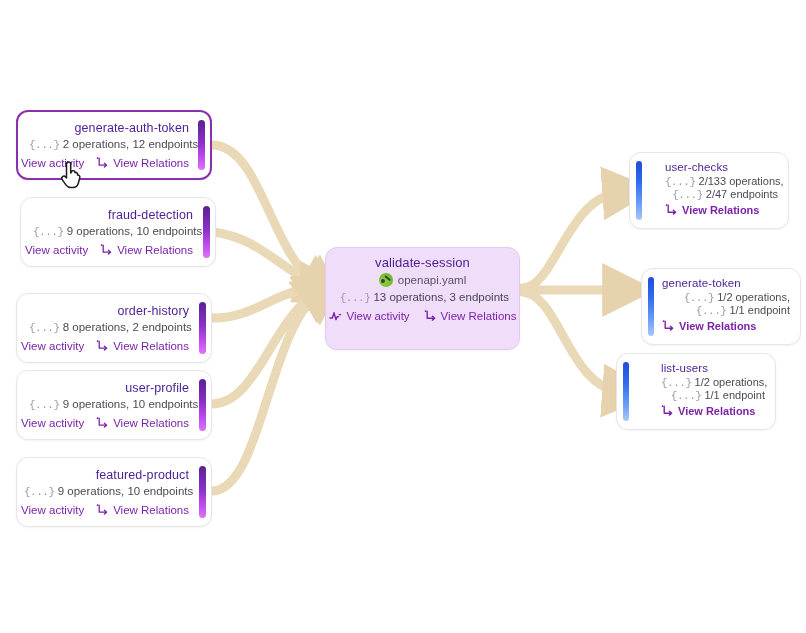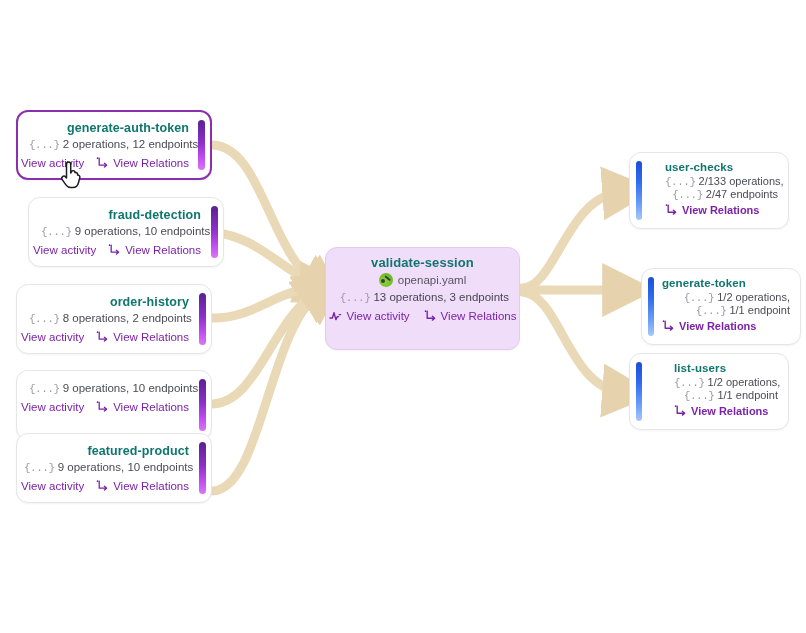--- a/index.html
+++ b/index.html
@@ -64,22 +64,22 @@
     left: 6px;
     top: 8px;
     bottom: 8px;
     width: 6px;
     border-radius: 4px;
     background: linear-gradient(to bottom, #1d4ed8 0%, #2f6bef 35%, #6fa1f7 75%, #a9c8fb 100%);
   }
 
   .node-title {
     font-size: 12.5px;
-    font-weight: bold;
-    color: #0f766e;
+    font-weight: normal;
+    color: #4c1d95;
     letter-spacing: 0.1px;
     line-height: 16px;
     white-space: nowrap;
   }
   .node-meta {
     font-size: 11.5px;
     color: #4b4b55;
     line-height: 17px;
     white-space: nowrap;
     text-align: right;
@@ -223,21 +223,21 @@
         <svg width="13" height="12" viewBox="0 0 13 12">
           <path d="M3.2,1.2 L3.2,8.2 L10.2,8.2" fill="none" stroke="#7b22a8" stroke-width="1.3" stroke-linecap="round" stroke-linejoin="round"></path>
           <path d="M8.4,6.3 L10.6,8.2 L8.4,10.1" fill="none" stroke="#7b22a8" stroke-width="1.3" stroke-linecap="round" stroke-linejoin="round"></path>
           <circle cx="1.6" cy="1.2" r="0.9" fill="#7b22a8"></circle>
         </svg>
         <span>View Relations</span>
       </span>
     </div>
   </div>
 
-  <div class="node left" style="left:28px; top:197px;">
+  <div class="node left" style="left:20px; top:197px;">
     <div class="accent-right"></div>
     <div class="node-title">fraud-detection</div>
     <div class="node-meta">
       <span class="brace">{...}</span>
       <span>9 operations, 10 endpoints</span>
     </div>
     <div class="actions">
       <span class="action">
         <svg width="14" height="12" viewBox="0 0 14 12">
           <path d="M1,8 L3.4,8 L5,2.6 L6.9,9.6 L8.3,6.6 L9.6,6.6" fill="none" stroke="#7b22a8" stroke-width="1.3" stroke-linecap="round" stroke-linejoin="round"></path>
@@ -249,21 +249,21 @@
         <svg width="13" height="12" viewBox="0 0 13 12">
           <path d="M3.2,1.2 L3.2,8.2 L10.2,8.2" fill="none" stroke="#7b22a8" stroke-width="1.3" stroke-linecap="round" stroke-linejoin="round"></path>
           <path d="M8.4,6.3 L10.6,8.2 L8.4,10.1" fill="none" stroke="#7b22a8" stroke-width="1.3" stroke-linecap="round" stroke-linejoin="round"></path>
           <circle cx="1.6" cy="1.2" r="0.9" fill="#7b22a8"></circle>
         </svg>
         <span>View Relations</span>
       </span>
     </div>
   </div>
 
-  <div class="node left" style="left:16px; top:284px;">
+  <div class="node left" style="left:16px; top:293px;">
     <div class="accent-right"></div>
     <div class="node-title">order-history</div>
     <div class="node-meta">
       <span class="brace">{...}</span>
       <span>8 operations, 2 endpoints</span>
     </div>
     <div class="actions">
       <span class="action">
         <svg width="14" height="12" viewBox="0 0 14 12">
           <path d="M1,8 L3.4,8 L5,2.6 L6.9,9.6 L8.3,6.6 L9.6,6.6" fill="none" stroke="#7b22a8" stroke-width="1.3" stroke-linecap="round" stroke-linejoin="round"></path>
@@ -277,20 +277,21 @@
           <path d="M8.4,6.3 L10.6,8.2 L8.4,10.1" fill="none" stroke="#7b22a8" stroke-width="1.3" stroke-linecap="round" stroke-linejoin="round"></path>
           <circle cx="1.6" cy="1.2" r="0.9" fill="#7b22a8"></circle>
         </svg>
         <span>View Relations</span>
       </span>
     </div>
   </div>
 
   <div class="node left" style="left:16px; top:370px;">
     <div class="accent-right"></div>
+    <div class="node-title">user-profile</div>
     <div class="node-meta">
       <span class="brace">{...}</span>
       <span>9 operations, 10 endpoints</span>
     </div>
     <div class="actions">
       <span class="action">
         <svg width="14" height="12" viewBox="0 0 14 12">
           <path d="M1,8 L3.4,8 L5,2.6 L6.9,9.6 L8.3,6.6 L9.6,6.6" fill="none" stroke="#7b22a8" stroke-width="1.3" stroke-linecap="round" stroke-linejoin="round"></path>
           <path d="M10.2,4.6 L11.6,4.6" stroke="#7b22a8" stroke-width="1.3" stroke-linecap="round"></path>
         </svg>
@@ -300,21 +301,21 @@
         <svg width="13" height="12" viewBox="0 0 13 12">
           <path d="M3.2,1.2 L3.2,8.2 L10.2,8.2" fill="none" stroke="#7b22a8" stroke-width="1.3" stroke-linecap="round" stroke-linejoin="round"></path>
           <path d="M8.4,6.3 L10.6,8.2 L8.4,10.1" fill="none" stroke="#7b22a8" stroke-width="1.3" stroke-linecap="round" stroke-linejoin="round"></path>
           <circle cx="1.6" cy="1.2" r="0.9" fill="#7b22a8"></circle>
         </svg>
         <span>View Relations</span>
       </span>
     </div>
   </div>
 
-  <div class="node left" style="left:16px; top:433px;padding-left:7px;">
+  <div class="node left" style="left:16px; top:457px;padding-left:7px;">
     <div class="accent-right"></div>
     <div class="node-title">featured-product</div>
     <div class="node-meta">
       <span class="brace">{...}</span>
       <span>9 operations, 10 endpoints</span>
     </div>
     <div class="actions">
       <span class="action">
         <svg width="14" height="12" viewBox="0 0 14 12">
           <path d="M1,8 L3.4,8 L5,2.6 L6.9,9.6 L8.3,6.6 L9.6,6.6" fill="none" stroke="#7b22a8" stroke-width="1.3" stroke-linecap="round" stroke-linejoin="round"></path>
@@ -401,21 +402,21 @@
         <svg width="13" height="12" viewBox="0 0 13 12">
           <path d="M3.2,1.2 L3.2,8.2 L10.2,8.2" fill="none" stroke="#7b22a8" stroke-width="1.4" stroke-linecap="round" stroke-linejoin="round"></path>
           <path d="M8.4,6.3 L10.6,8.2 L8.4,10.1" fill="none" stroke="#7b22a8" stroke-width="1.4" stroke-linecap="round" stroke-linejoin="round"></path>
           <circle cx="1.6" cy="1.2" r="0.9" fill="#7b22a8"></circle>
         </svg>
         <span>View Relations</span>
       </span>
     </div>
   </div>
 
-  <div class="node right" style="left:629px; top:353px;padding-left:44px;">
+  <div class="node right" style="left:616px; top:353px;padding-left:44px;">
     <div class="accent-left"></div>
     <div class="node-title">list-users</div>
     <div class="node-meta">
       <span class="brace">{...}</span>
       <span>1/2 operations,</span>
     </div>
     <div class="node-meta">
       <span class="brace">{...}</span>
       <span>1/1 endpoint</span>
     </div>

